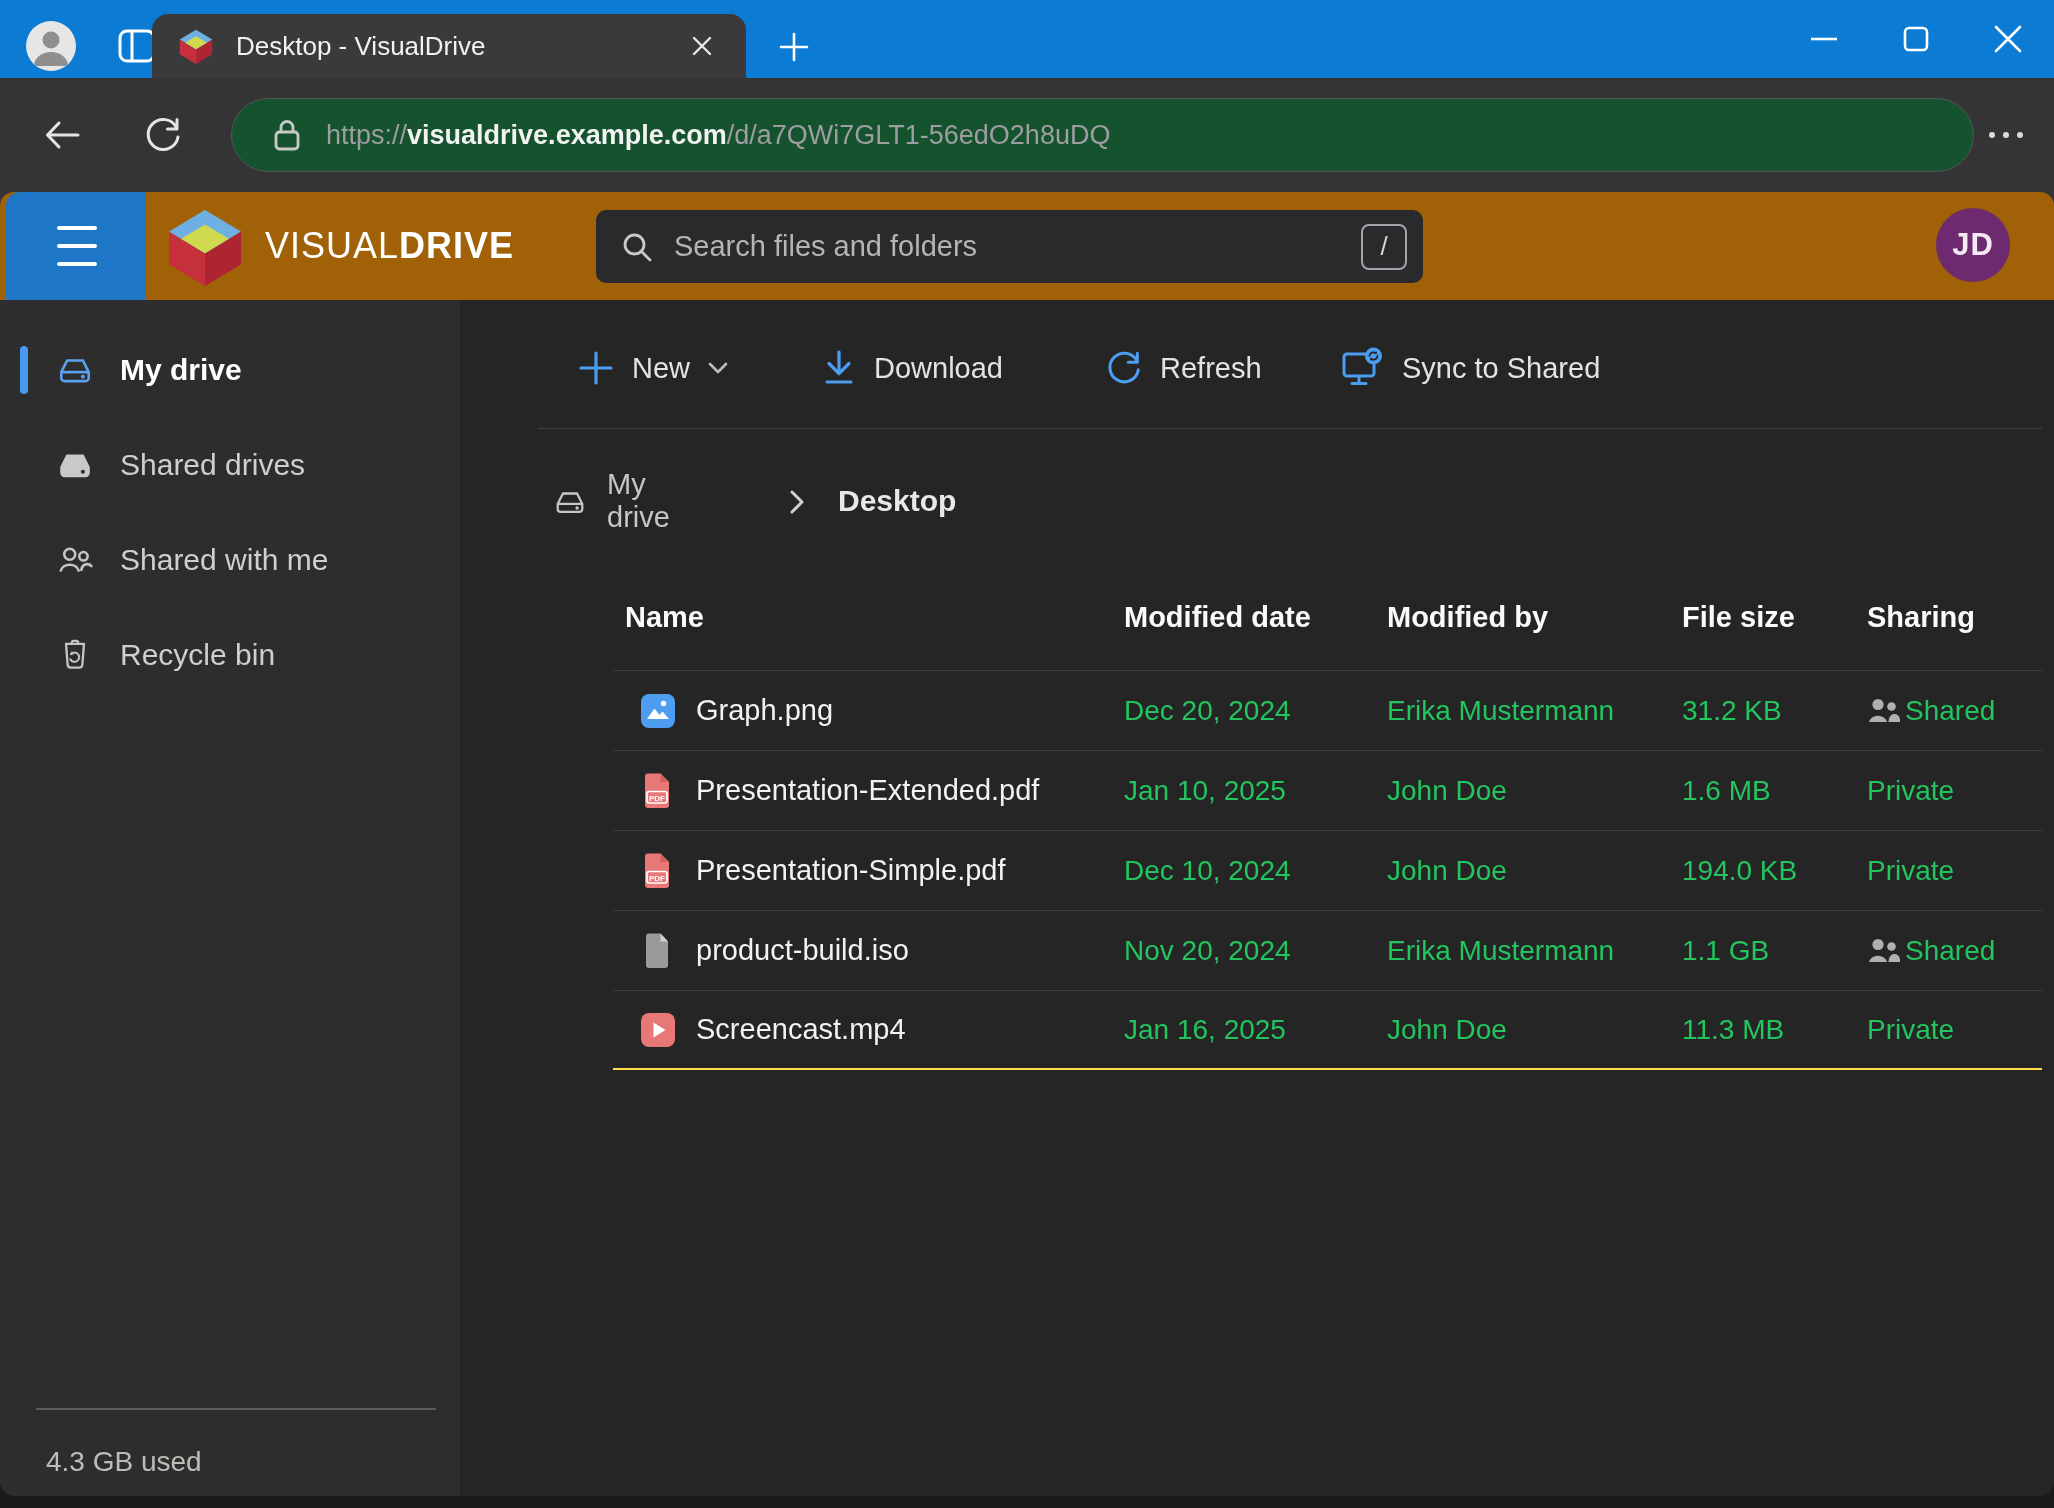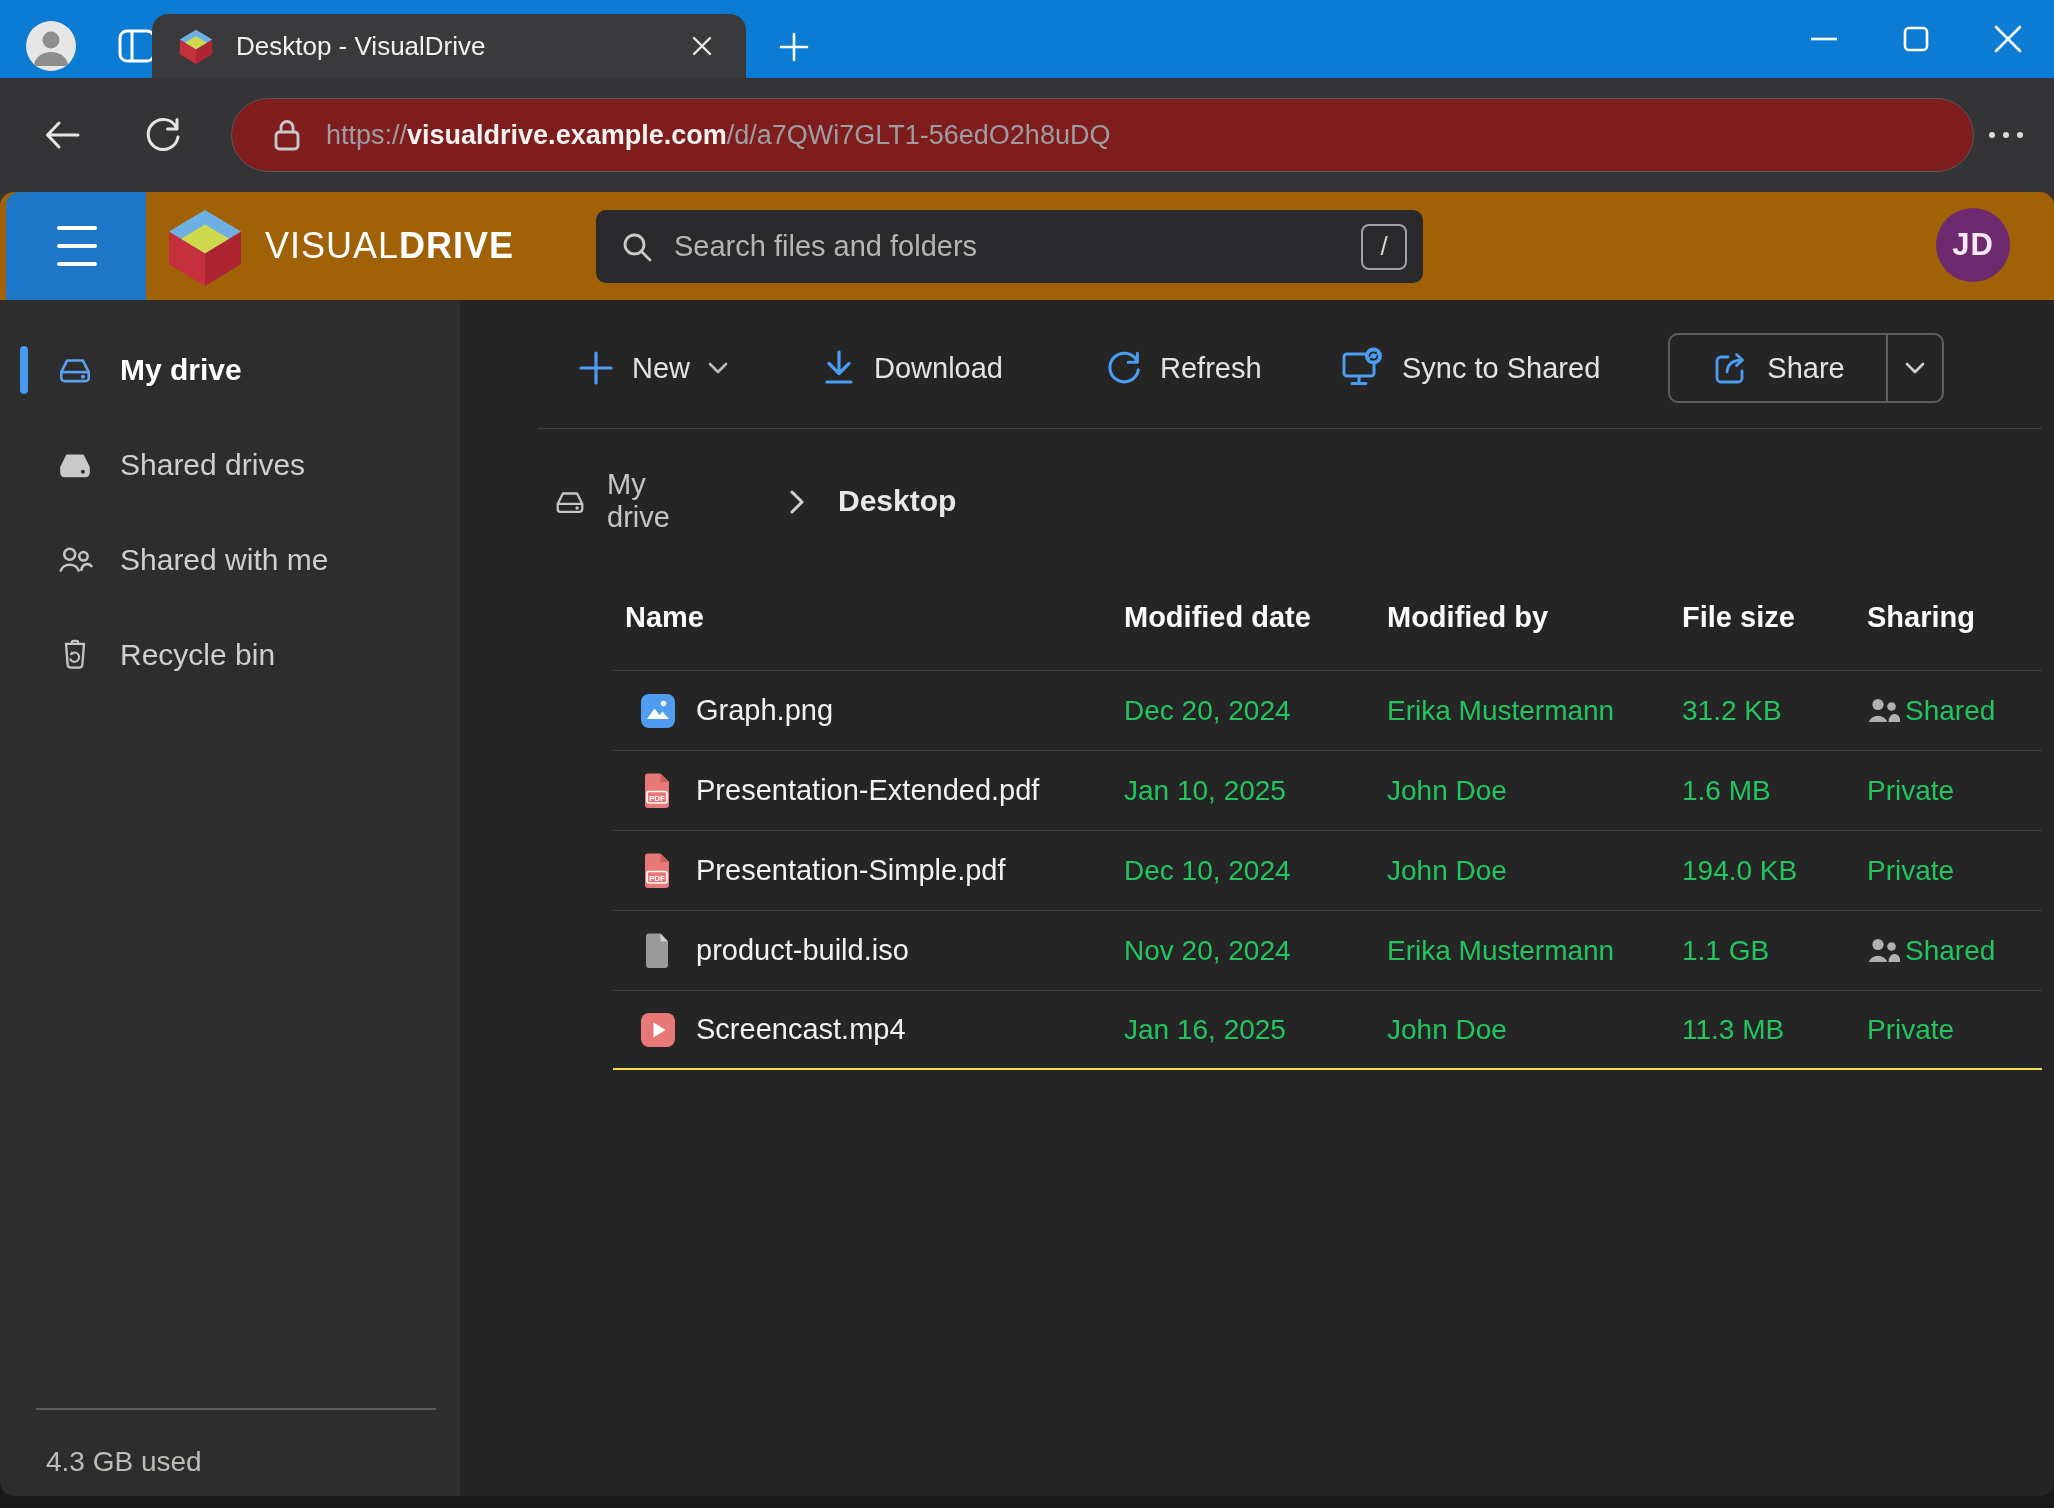--- a/index.html
+++ b/index.html
@@ -28,21 +28,21 @@
   .win-controls { position:absolute; right:0; top:0; height:78px; display:flex; align-items:center; }
   .win-btn { width:92px; height:78px; display:flex; align-items:center; justify-content:center; }
 
   
   .addressbar { position:absolute; left:0; top:78px; width:2054px; height:114px; background:#343436; }
   .nav-btn { position:absolute; top:0; height:114px; width:70px; display:flex; align-items:center; justify-content:center; }
   .back-btn { left:27px; }
   .reload-btn { left:128px; }
   .url-pill {
     position:absolute; left:231px; top:20px; width:1743px; height:74px;
-    background:#7f1d1d; border:1px solid #555559; border-radius:37px;
+    background:#14532d; border:1px solid #555559; border-radius:37px;
     display:flex; align-items:center; padding-left:40px;
   }
   .lock-icon { margin-right:24px; }
   .url-text { font-size:27px; white-space:nowrap; }
   .url-scheme,.url-path { color:#9d9da2; }
   .url-host { color:#f2f2f2; font-weight:700; }
   .more-btn { position:absolute; right:18px; top:36px; width:60px; height:42px; display:flex; align-items:center; justify-content:center; }
 
   
   .app-zone { position:absolute; left:0; top:192px; width:2054px; height:1316px; background:#191919; }
@@ -355,39 +355,20 @@
                 <rect x="4" y="8" width="30" height="22" rx="3" fill="none" stroke="#4a9df0" stroke-width="3"></rect>
                 <path d="M19 30 v6 M12 37.5 h14" stroke="#4a9df0" stroke-width="3" stroke-linecap="round"></path>
                 <circle cx="33.5" cy="10" r="8.5" fill="#4a9df0"></circle>
                 <path d="M29.5 10 a4 4 0 0 1 6.6 -2.7 M37.5 10 a4 4 0 0 1 -6.6 2.7" fill="none" stroke="#252526" stroke-width="1.8" stroke-linecap="round"></path>
                 <path d="M36.4 5.2 l0.3 2.6 -2.5 -0.4 Z M30.6 14.8 l-0.3 -2.6 2.5 0.4 Z" fill="#252526"></path>
               </svg>
             </span>
             <span class="tool-label">Sync to Shared</span>
           </div>
 
-          <div class="share-split">
-            <div class="share-main">
-              <span>
-                <svg width="40" height="40" viewBox="0 0 40 40">
-                  <path d="M17 9 H10 a4 4 0 0 0 -4 4 v17 a4 4 0 0 0 4 4 h17 a4 4 0 0 0 4 -4 v-7" fill="none" stroke="#4a9df0" stroke-width="2.8" stroke-linecap="round"></path>
-                  <path d="M16 24 C 16.5 16.5, 22 12.5, 30 12" fill="none" stroke="#4a9df0" stroke-width="2.8" stroke-linecap="round"></path>
-                  <path d="M25.5 6.5 L31.5 12 L25.5 17.5" fill="none" stroke="#4a9df0" stroke-width="2.8" stroke-linecap="round" stroke-linejoin="round"></path>
-                </svg>
-              </span>
-              <span class="tool-label">Share</span>
-            </div>
-            <div class="share-caret">
-              <span>
-                <svg width="24" height="16" viewBox="0 0 24 16">
-                    <path d="M4 4 L12 12 L20 4" fill="none" stroke="#cfcfcf" stroke-width="2.6" stroke-linecap="round" stroke-linejoin="round"></path>
-                  </svg>
-              </span>
-            </div>
-          </div>
         </div>
 
         <div class="toolbar-divider"></div>
 
         <div class="breadcrumb">
           <span class="crumb-drive-icon">
             <svg width="34" height="34" viewBox="0 0 36 36">
               <path d="M5 20 L10.5 9 H25.5 L31 20 V25.5 A3 3 0 0 1 28 28.5 H8 A3 3 0 0 1 5 25.5 Z" fill="none" stroke="#c6c6c6" stroke-width="2.4" stroke-linejoin="round"></path>
               <line x1="5" y1="20" x2="31" y2="20" stroke="#c6c6c6" stroke-width="2.4"></line>
               <circle cx="25.5" cy="24.3" r="1.8" fill="#c6c6c6"></circle>

